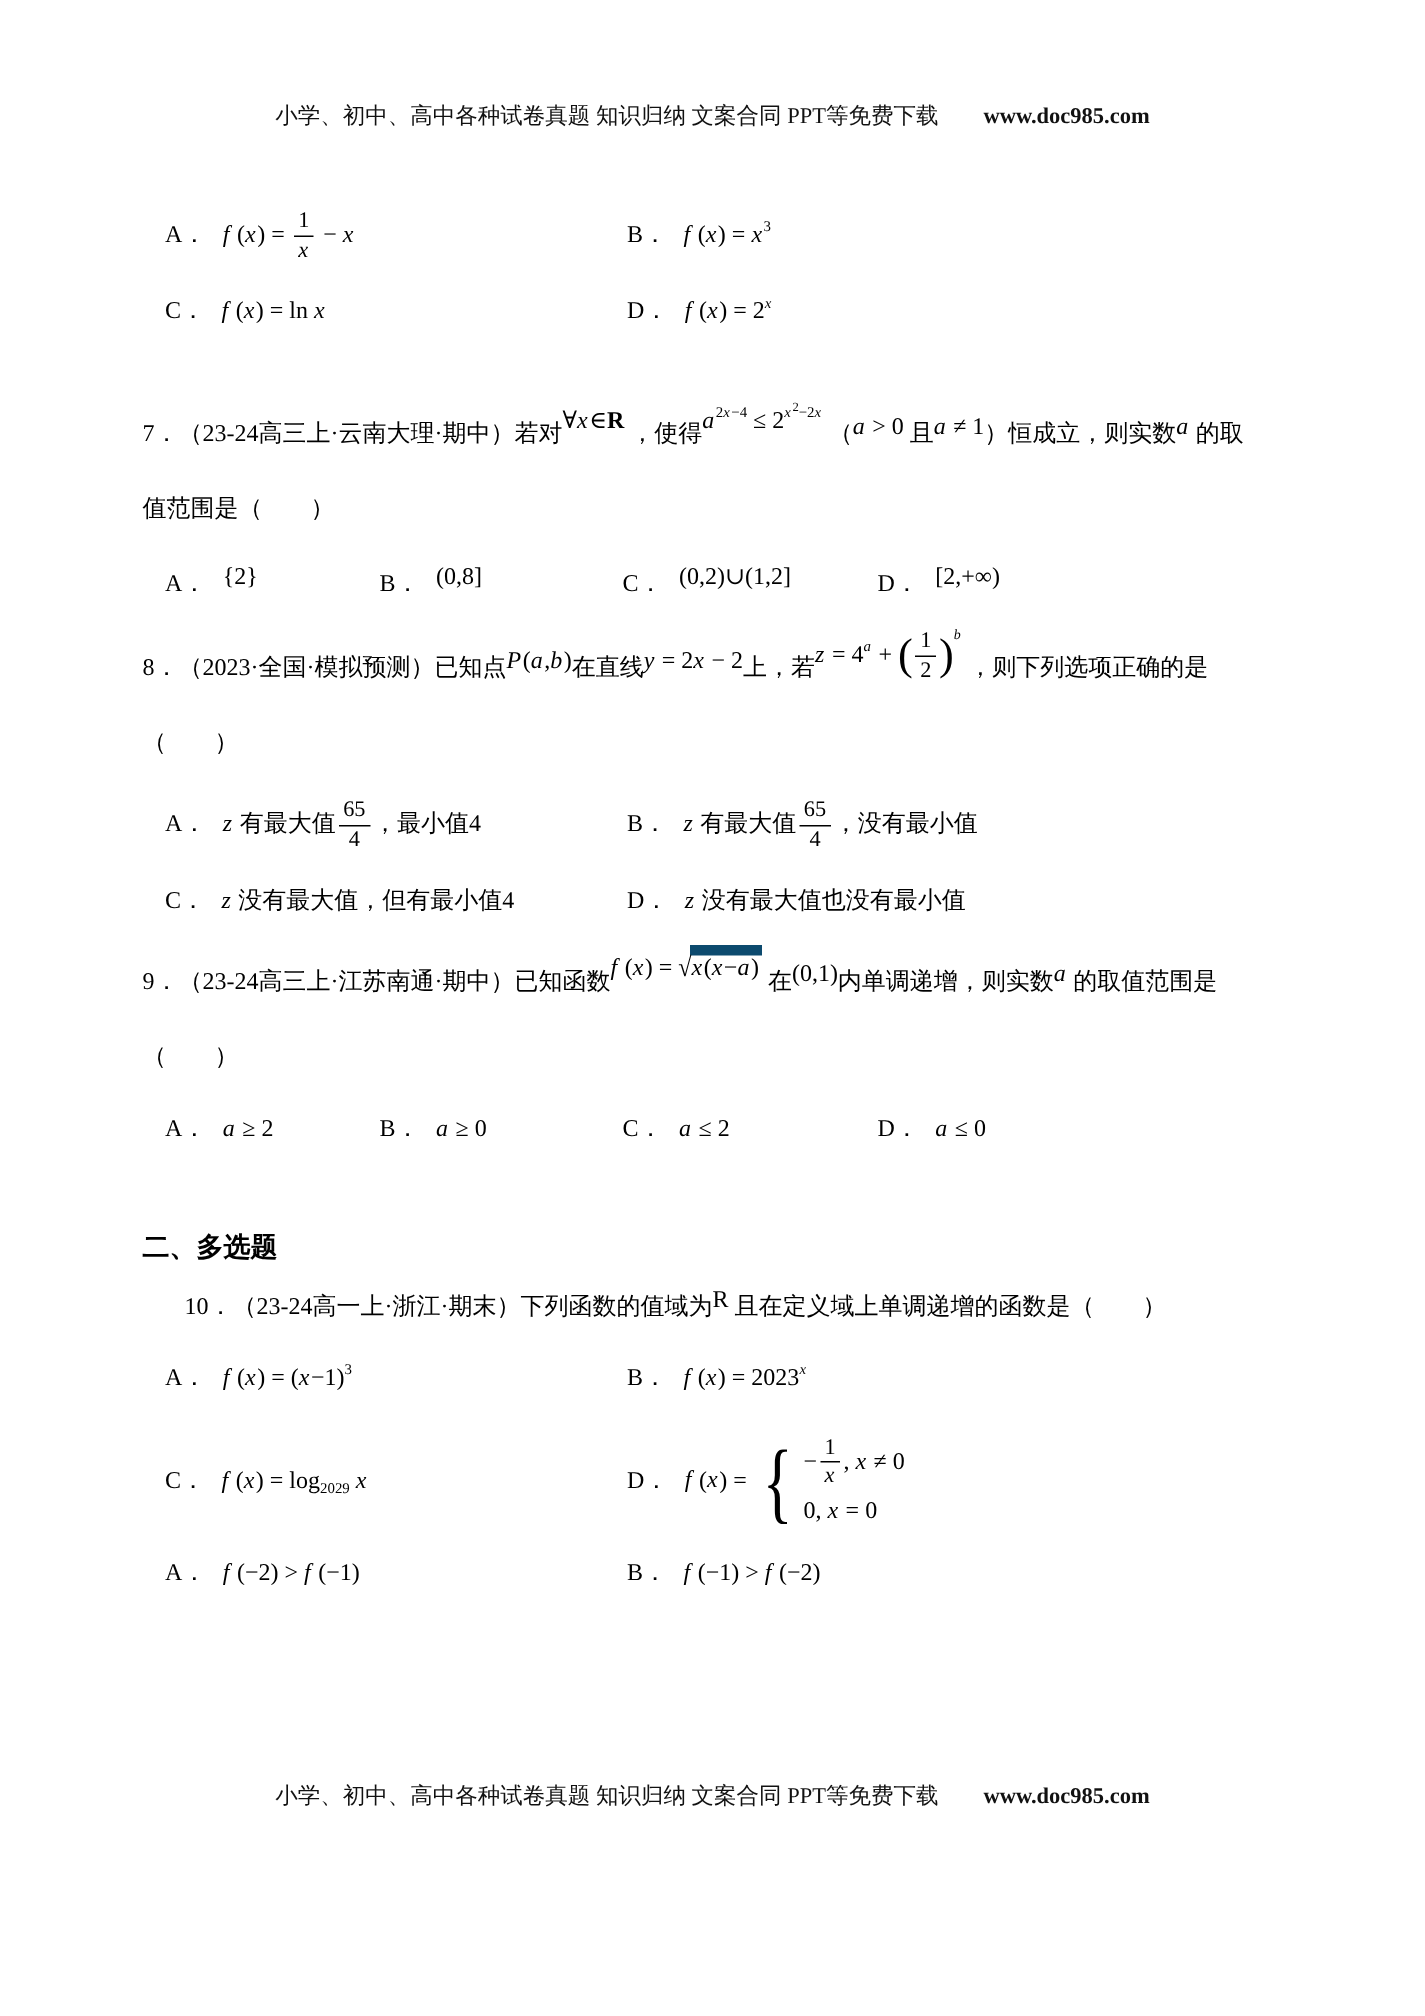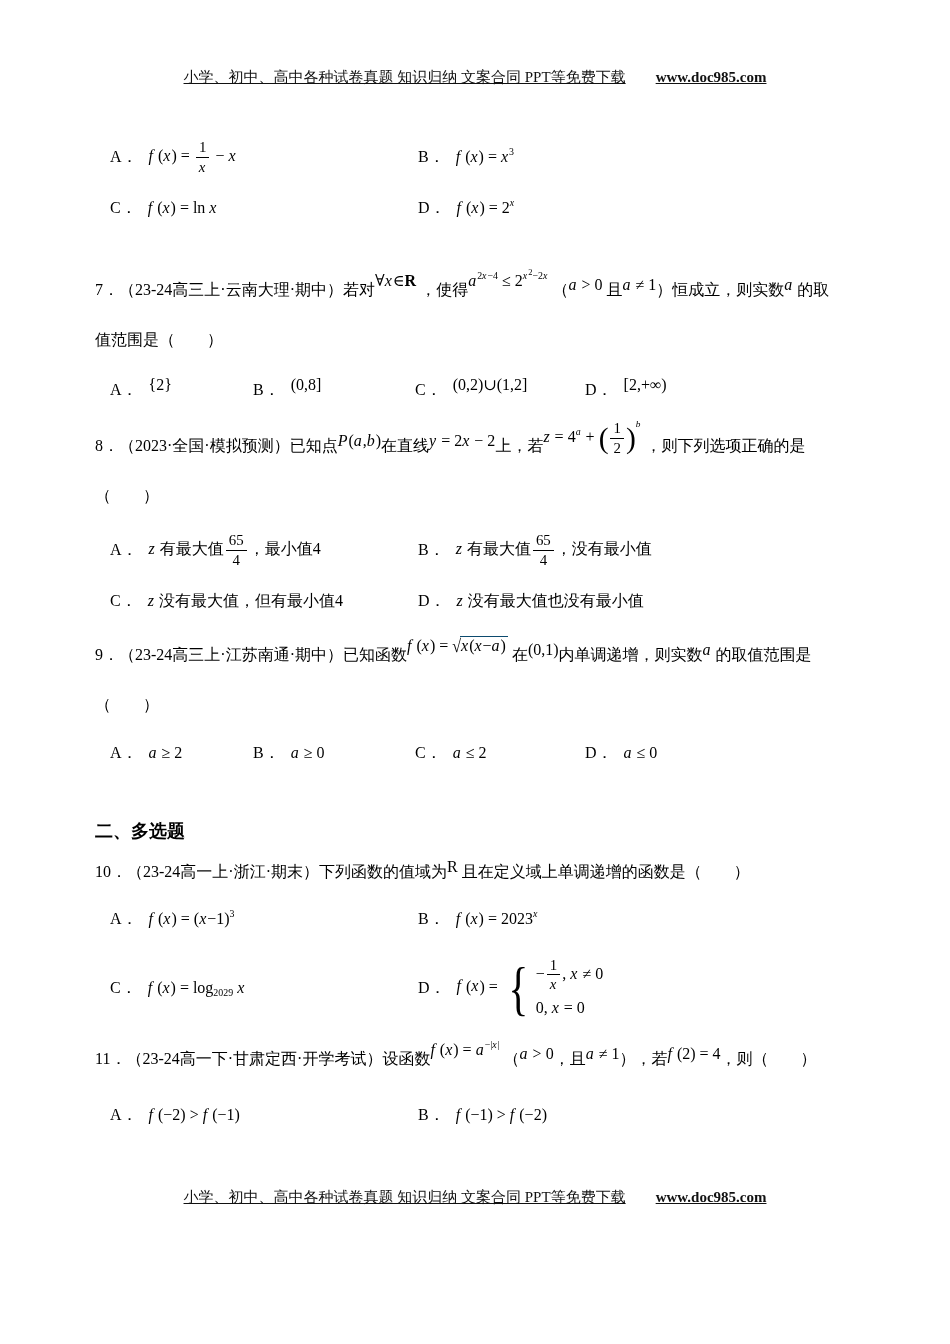--- a/index.html
+++ b/index.html
@@ -4,32 +4,32 @@
 <style>
   * { margin: 0; padding: 0; box-sizing: border-box; }
   html, body { background: #ffffff; }
   body {
     width: 950px; height: 1344px;
     font-family: "Liberation Serif", "DejaVu Serif", serif;
     color: #000;
   }
   .page { position: relative; width: 950px; height: 1344px; background: #fff; overflow: hidden; }
 
-  .pageline { position: absolute; left: 0; width: 100%; text-align: center; font-size: 15px; color: #111; text-decoration: underline; }
+  .pageline { position: absolute; left: 0; width: 100%; text-align: center; font-size: 15px; color: #111; }
   .header { top: 68px; }
   .footer { top: 1188px; }
   .hf-url { font-weight: bold; margin-left: 30px; }
 
   .content { position: absolute; left: 95px; right: 85px; top: 128px; font-size: 16px; line-height: 1.5; }
 
   .stem { white-space: nowrap; line-height: 50px; }
   .q7stem  { margin-top: 40px; }
   .q8stem  { margin-top: 14px; }
   .q9stem  { margin-top: 12px; }
-  .q10stem { margin-top: 6px;  line-height: 44px; }
+  .q10stem { margin-top: 6px;  line-height: 44px; margin-left: 28px; }
   .q11stem { margin-top: 16px; }
 
   .section { font-size: 18px; font-weight: bold; margin-top: 48px; line-height: 26px; }
 
   .optgrid { display: grid; margin-left: 15px; align-items: center; }
   .cols2 { grid-template-columns: 308px 1fr; row-gap: 16px; }
   .cols4 { grid-template-columns: 143px 162px 170px 1fr; }
   .q6grid  { margin-top: 12px; }
   .q7opts  { margin-top: 8px; }
   .q8opts  { margin-top: 12px; }
@@ -46,21 +46,21 @@
   sup { font-size: 62%; line-height: 0; vertical-align: 7px; }
   sup sup { font-size: 85%; vertical-align: 4px; }
   sub { font-size: 62%; line-height: 0; vertical-align: -3px; }
   .frac { display: inline-block; vertical-align: middle; text-align: center; font-size: 93%; line-height: 1; margin: 0 2px; }
   .fn { display: block; padding: 0 3px 2px; }
   .fd { display: block; border-top: 1px solid #000; padding: 2px 3px 0; }
   .up { position: relative; top: -9px; }
   .up-sm { position: relative; top: -5px; }
   .sqrt { display: inline-block; white-space: nowrap; }
   .rsign { display: inline-block; transform: scaleY(1.12); margin-right: -1px; }
-  .rov { border-top: 1px solid #0c4a6e; padding: 0 2px 0 1px; }
+  .rov { border-top: 7px solid #0c4a6e; padding: 0 2px 0 1px; }
   .bigp { font-size: 185%; line-height: 0; vertical-align: middle; font-weight: 300; }
   .supb { vertical-align: 15px; font-size: 58%; }
   .cases { display: inline-flex; align-items: center; vertical-align: middle; margin-left: 2px; }
   .brace { font-size: 60px; line-height: 1; font-weight: 200; margin-right: 3px; display: inline-block; transform: scaleX(0.7); }
   .crows { display: inline-flex; flex-direction: column; gap: 6px; }
   .crow { line-height: 1.2; white-space: nowrap; }
 </style>
 </head>
 <body>
 
@@ -172,21 +172,20 @@
           <span class="fml"><i>f</i> (<i>x</i>) = <span class="cases">
               <span class="brace">{</span>
               <span class="crows">
                 <span class="crow">−<span class="frac"><span class="fn">1</span><span class="fd"><i>x</i></span></span>, <i>x</i> ≠ 0</span>
                 <span class="crow">0, <i>x</i> = 0</span>
               </span>
             </span></span>
         </div>
     </div>
 
-    <p class="stem q11stem"><span class="qnum">11．</span><span>（23-24高一下·甘肃定西·开学考试）设函数<span class="m up"><i>f</i> (<i>x</i>) = <i>a</i><sup>−|<i>x</i>|</sup></span> （<span class="m up-sm"><i>a</i> &gt; 0</span>，且<span class="m up-sm"><i>a</i> ≠ 1</span>），若<span class="m up-sm"><i>f</i> (2) = 4</span>，则（　　）</span></p>
     <div class="optgrid cols2 q11opts">
       <div class="opt">
           <span class="olabel">A．</span>
           <span class="fml"><i>f</i> (−2) &gt; <i>f</i> (−1)</span>
         </div>
       <div class="opt">
           <span class="olabel">B．</span>
           <span class="fml"><i>f</i> (−1) &gt; <i>f</i> (−2)</span>
         </div>
     </div>

